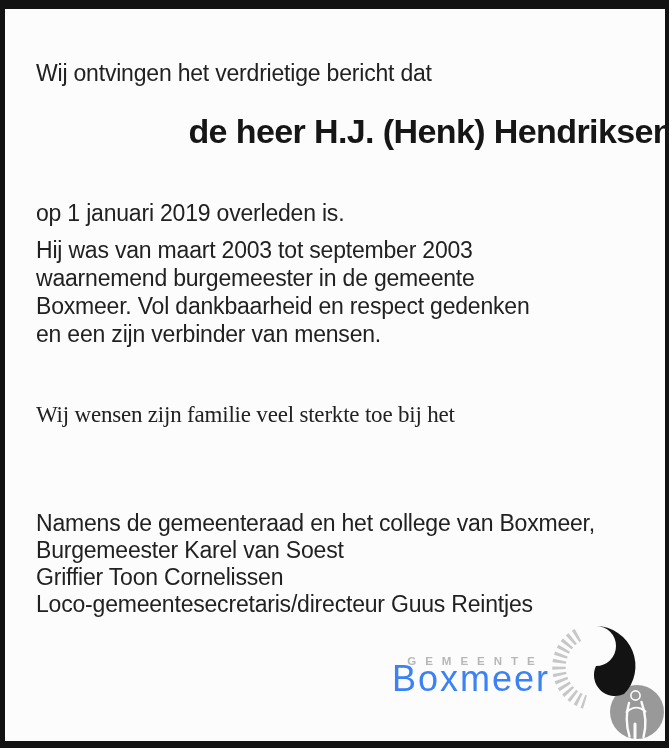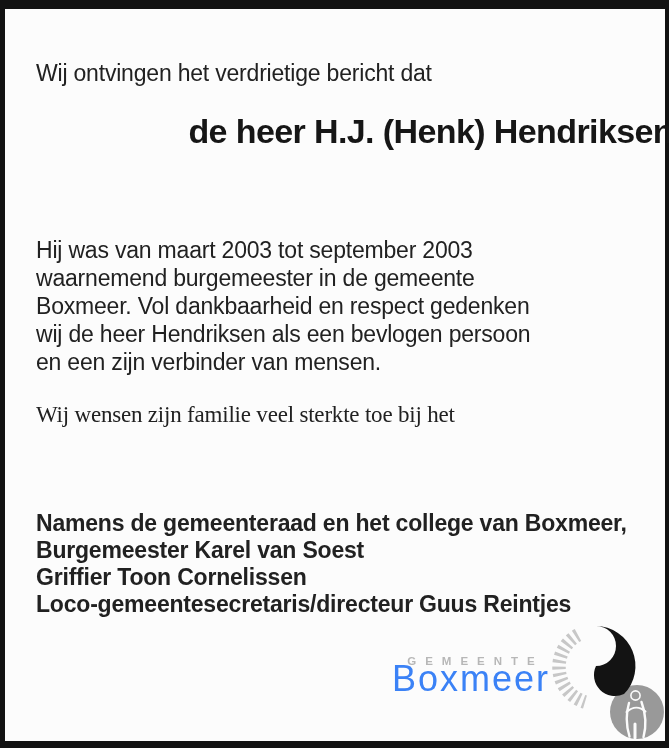--- a/index.html
+++ b/index.html
@@ -31,21 +31,21 @@
     font-size: 23px;
     line-height: 28px;
     letter-spacing: -0.2px;
     white-space: nowrap;
   }
   .txt .line { white-space: nowrap; }
   .intro   { top: 27px; }
   .dateline{ top: 167px; }
   .para1   { top: 227px; }
   .para2   { top: 392px; font-family: Liberation Serif, serif; }
-  .sig     { top: 501px; line-height: 27px; font-weight: bold; }
+  .sig     { top: 501px; line-height: 27px; }
   .deceased-name {
     position: absolute;
     top: 94px;
     left: 0;
     width: 100%;
     margin: 8px;
     text-align: right;
     color: #161616;
     font-size: 34px;
     line-height: 40px;
@@ -90,26 +90,26 @@
 </head>
 <body>
 
 <div class="page">
   <div class="sheet">
 
     <p class="txt intro">Wij ontvingen het verdrietige bericht dat</p>
 
     <h1 class="deceased-name">de heer H.J. (Henk) Hendriksen</h1>
 
+    <p class="txt dateline">op 1 januari 2019 overleden is.</p>
 
     <div class="txt para1">
       <div class="line">Hij was van maart 2003 tot september 2003</div>
       <div class="line">waarnemend burgemeester in de gemeente</div>
       <div class="line">Boxmeer. Vol dankbaarheid en respect gedenken</div>
-      <div class="line">wij de heer Hendriksen als een bevlogen persoon</div>
       <div class="line">en een zijn verbinder van mensen.</div>
     </div>
 
     <div class="txt para2">
       <div class="line">Wij wensen zijn familie veel sterkte toe bij het</div>
     </div>
 
     <div class="txt sig">
       <div class="line">Namens de gemeenteraad en het college van Boxmeer,</div>
       <div class="line">Burgemeester Karel van Soest</div>

